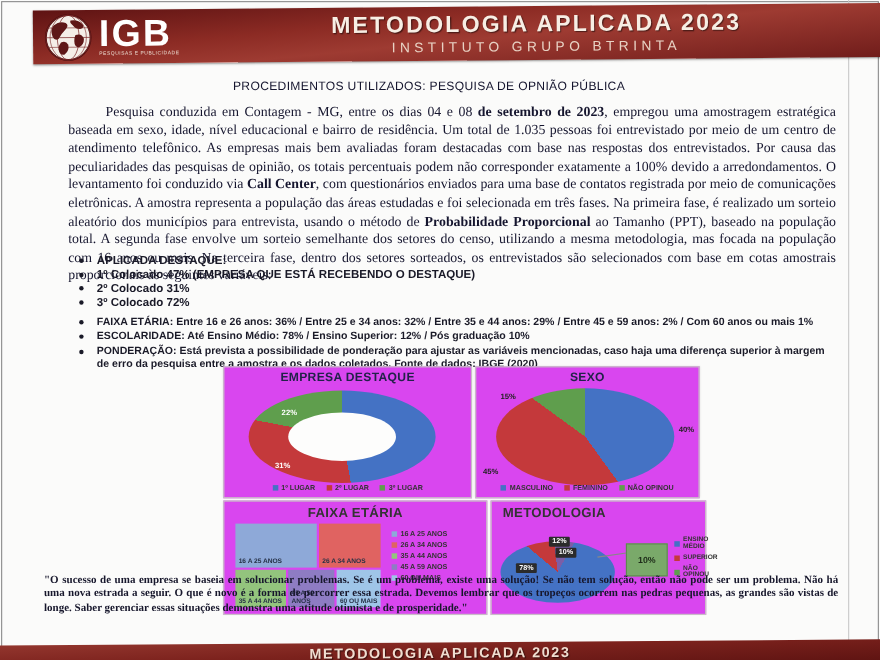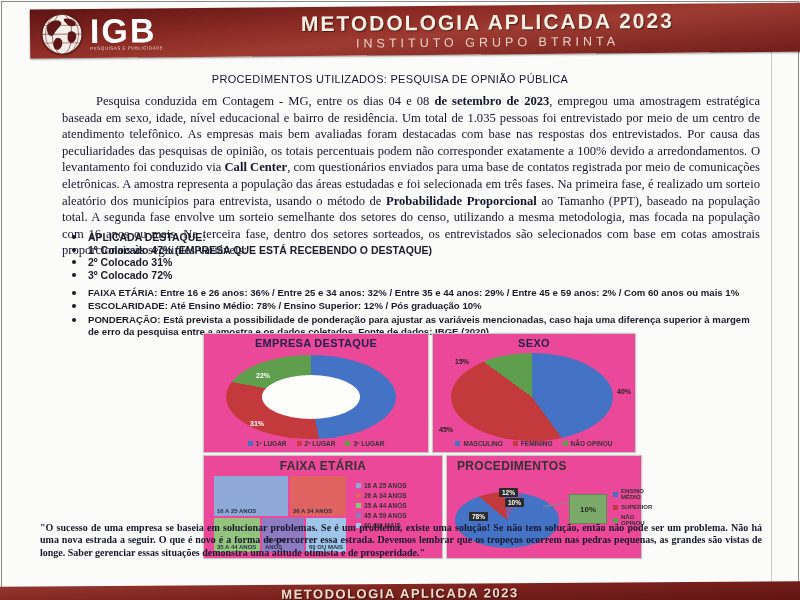--- a/index.html
+++ b/index.html
@@ -31,21 +31,21 @@
   .bullets { position:absolute; left:66px; width:690px; list-style:none; }
   .bullets li { position:relative; padding-left:22px; color:#1a1a28; }
   .bullets li::before { content:""; position:absolute; left:6px; top:4px; width:4px; height:4px;
     border-radius:50%; background:#1a1a28; }
   .bullets-1 { top:231px; font-size:10.5px; font-weight:bold; line-height:12.5px; }
   .bullets-2 { top:287px; font-size:9.6px; font-weight:bold; line-height:12.4px; }
   .bullets-2 li { margin-bottom:1px; }
 
   
   .charts { position:absolute; top:333px; left:203px; width:440px; height:227px; }
-  .chart-box { position:absolute; background:#ec4899; border:1px solid #c8c8c4; box-shadow:0 0 2px rgba(0,0,0,.12); }
+  .chart-box { position:absolute; background:#d946ef; border:1px solid #c8c8c4; box-shadow:0 0 2px rgba(0,0,0,.12); }
   .box-empresa { left:0; top:0; width:226px; height:120px; }
   .box-sexo    { left:229px; top:0; width:204px; height:120px; }
   .box-faixa   { left:0; top:122px; width:240px; height:104px; }
   .box-escolar { left:243px; top:122px; width:196px; height:104px; }
   .c-title { text-align:center; font-weight:bold; color:#22224a; font-size:11px; padding-top:3px; letter-spacing:.3px; }
   .c-title-sm { font-size:12px; color:#333; }
   .c-title-left { text-align:left; padding-left:10px; color:#333; }
 
   .pie { position:absolute; border-radius:50%; }
   .donut-ring { left:22px; top:21px; width:170px; height:84px; }
@@ -214,21 +214,21 @@
           <span>45 A 59 ANOS</span>
         </span>
       <span class="legend-item">
           <i class="sq" style="background: rgb(159, 197, 232);"></i>
           <span>60 OU MAIS</span>
         </span>
     </div>
   </div>
 
   <div class="chart-box box-escolar">
-    <div class="c-title c-title-sm c-title-left">PROCEDIMENTOS</div>
+    <div class="c-title c-title-sm c-title-left">METODOLOGIA</div>
     <div class="pie esc-pie" style="background: conic-gradient(from -50deg, rgb(196, 57, 59) 0%, rgb(196, 57, 59) 12%, rgb(123, 94, 167) 12%, rgb(123, 94, 167) 22%, rgb(68, 114, 196) 22%, rgb(68, 114, 196) 100%);"></div>
     <span class="chip" style="left:22px; top:56px;">78%</span>
     <span class="chip" style="left:52px; top:32px;">12%</span>
     <span class="chip" style="left:58px; top:42px;">10%</span>
     <div class="callout-line"></div>
     <div class="callout-box">10%</div>
     <div class="legend-col" style="left:166px; top:32px; gap:4px;">
       <span class="legend-item" style="font-size:6px;">
           <i class="sq" style="background: rgb(68, 114, 196);"></i>
           <span>ENSINO MÉDIO</span>

